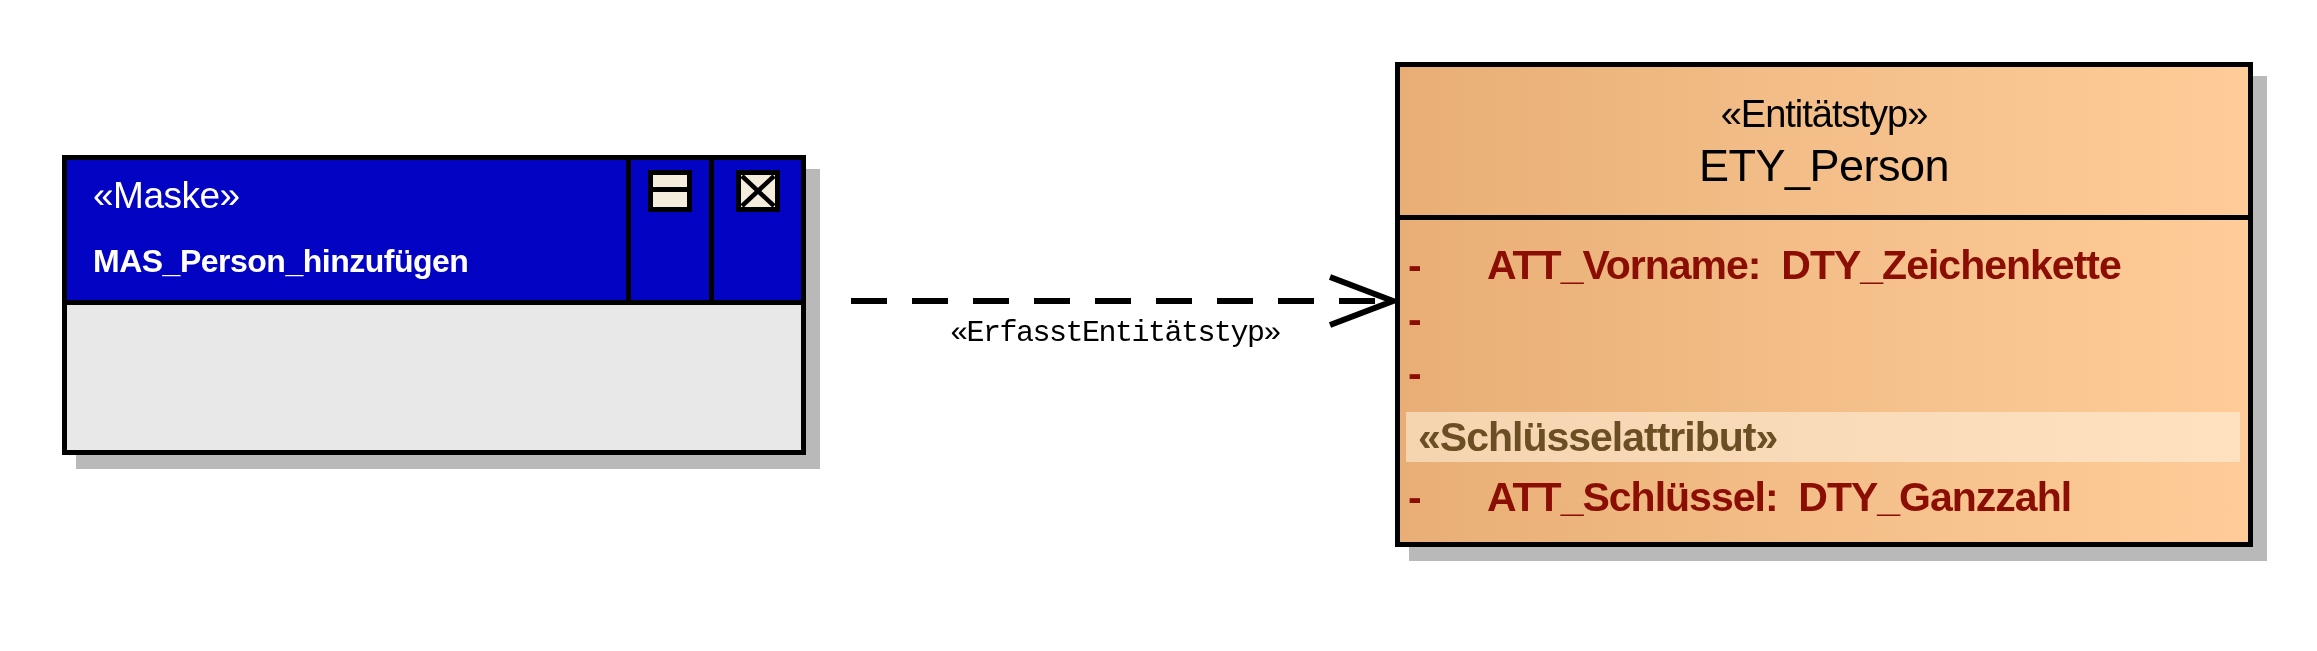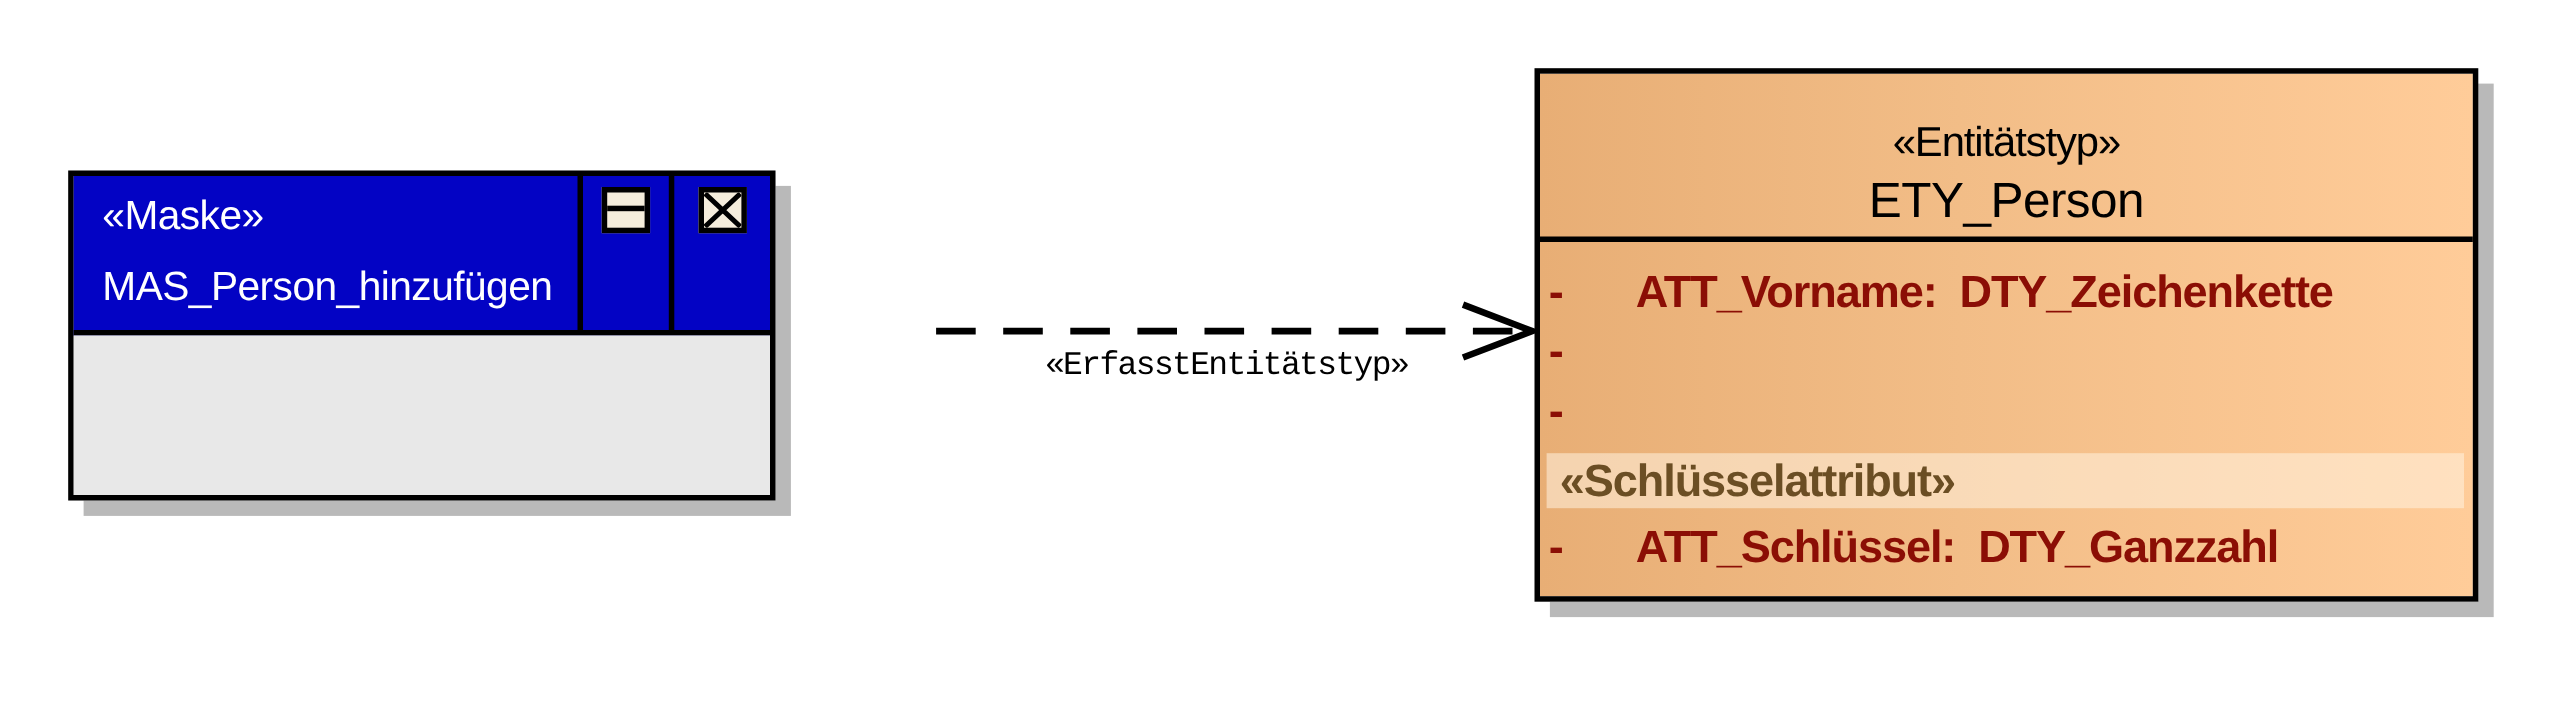--- a/index.html
+++ b/index.html
@@ -15,33 +15,33 @@
   
   .connector-svg{position:absolute;left:0;top:0;width:2317px;height:651px;}
   .connector-label{
     position:absolute;left:905px;top:316px;width:420px;
     text-align:center;font-size:30px;color:#000;
     letter-spacing:-1.5px;white-space:nowrap;font-family:Liberation Mono, monospace;
   }
 
   
   .maske-box{
-    position:absolute;left:62px;top:155px;width:643px;height:300px;
+    position:absolute;left:62px;top:155px;width:744px;height:300px;
     border:5px solid #000;box-sizing:border-box;
     background:#e8e8e8;
     box-shadow:14px 14px 0 #b9b9b9;
     display:flex;flex-direction:column;
   }
   .maske-header{
     height:140px;background:#0303c4;border-bottom:5px solid #000;
     display:flex;flex-shrink:0;
   }
   .maske-titles{flex:1;padding:14px 0 0 26px;color:#fff;overflow:hidden;}
   .maske-stereo{font-size:37px;line-height:44px;letter-spacing:-0.5px;}
-  .maske-name{font-size:37px;line-height:46px;font-weight:normal;margin-top:20px;letter-spacing:-0.5px;white-space:nowrap;}
+  .maske-name{font-size:32px;line-height:46px;font-weight:bold;margin-top:20px;letter-spacing:-0.5px;white-space:nowrap;}
   .icon-cell{border-left:5px solid #000;display:flex;justify-content:center;align-items:flex-start;}
   .icon-cell.c1{width:78px;}
   .icon-cell.c2{width:87px;}
   .tb-icon{
     margin-top:10px;width:44px;height:42px;box-sizing:border-box;
     border:5px solid #000;background:#f5eddc;position:relative;
   }
   .win-split{position:absolute;left:0;right:0;top:12px;height:5px;background:#000;}
   .tb-icon svg{position:absolute;left:0;top:0;width:100%;height:100%;}
   .maske-body{flex:1;background:#e8e8e8;}
@@ -49,21 +49,21 @@
   
   .ety-box{
     position:absolute;left:1395px;top:62px;width:858px;height:485px;
     border:5px solid #000;box-sizing:border-box;
     background:linear-gradient(90deg,#e8ae75 0%,#f2bd87 45%,#ffcc99 100%);
     box-shadow:14px 14px 0 #b9b9b9;
     display:flex;flex-direction:column;
   }
   .ety-header{
     height:153px;border-bottom:5px solid #000;flex-shrink:0;
-    text-align:center;padding-top:40px;box-sizing:border-box;color:#000;
+    text-align:center;padding-top:24px;box-sizing:border-box;color:#000;
   }
   .ety-stereo{font-size:38px;line-height:46px;letter-spacing:-1px;}
   .ety-name{font-size:45px;line-height:54px;font-weight:normal;margin-top:2px;letter-spacing:-0.5px;}
   .ety-body{flex:1;padding-top:18px;}
   .attr-row{
     display:flex;height:54px;align-items:center;padding-left:8px;
     color:#8b0e05;font-weight:bold;font-size:41px;letter-spacing:-1px;
     white-space:pre;
   }
   .attr-dash{width:79px;flex-shrink:0;}

